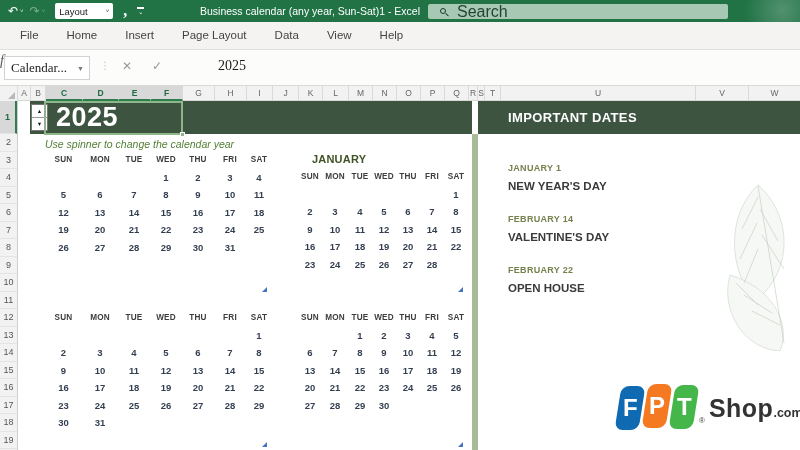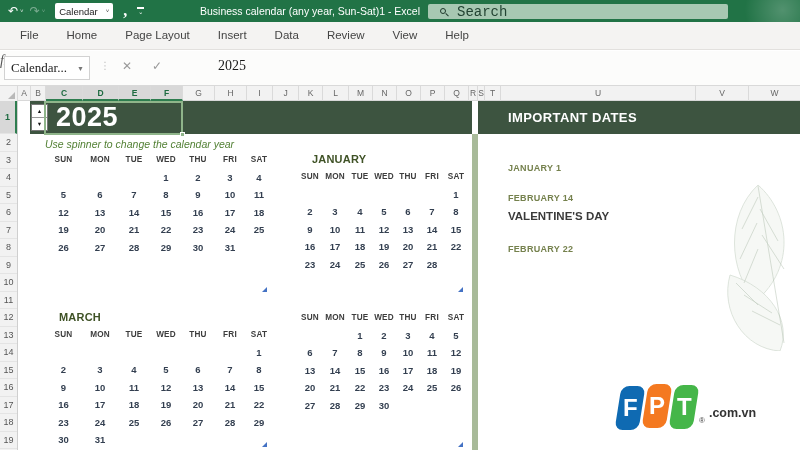--- a/index.html
+++ b/index.html
@@ -28,22 +28,22 @@
   .doc-title { position:absolute; left:200px; top:0; height:22px; line-height:22px;
     color:#fff; font-size:10.5px; white-space:nowrap; }
   .searchbox { position:absolute; left:428px; top:4px; width:300px; height:15px;
     background:var(--search-box,#a7c8b2); border-radius:2px; display:flex; align-items:center;
     padding-left:12px; gap:9px; }
   .lens { position:relative; width:8px; height:8px; }
   .lens .ring { position:absolute; left:0; top:0; width:6px; height:6px; border:1.3px solid #1f3a2c;
     border-radius:50%; }
   .lens .stick { position:absolute; left:5.5px; top:5.5px; width:3.5px; height:1.3px;
     background:#1f3a2c; transform:rotate(45deg); transform-origin:0 0; }
-  .searchbox input { background:transparent; border:none; outline:none; font-size:14px;
-    color:#1f3a2c; width:240px; font-family:Liberation Mono, monospace; }
+  .searchbox input { background:transparent; border:none; outline:none; font-size:16px;
+    color:#1f3a2c; width:240px; font-family:Liberation Sans, sans-serif; }
   .searchbox input::placeholder { color:#234433; opacity:1; }
 
   
   .menubar { position:absolute; top:22px; left:0; width:800px; height:28px; background:#f4f3f2;
     border-bottom:1px solid #e2e0de; display:flex; align-items:center; padding-left:6px; }
   .tab { padding:0 14px; font-size:11.5px; color:#444; line-height:27px; white-space:nowrap; }
 
   
   .formulabar { position:absolute; top:51px; left:0; width:800px; height:35px; background:#fcfcfb;
     border-bottom:1px solid #d9d9d9; }
@@ -148,21 +148,21 @@
     <div class="qat">
       <span class="qat-btn">
         <span>↶</span>
         <span class="mini-caret">˅</span>
       </span>
       <span class="qat-btn disabled">
         <span>↷</span>
         <span class="mini-caret">˅</span>
       </span>
       <span class="numfmt">
-        <span class="lbl">Calendar</span>
+        <span class="lbl">Layout</span>
         <span class="caret">˅</span>
       </span>
       <span class="comma-glyph">,</span>
       <span class="qat-custom">
         <span class="bar"></span>
         <span class="caret">⌄</span>
       </span>
     </div>
     <div class="doc-title">Business calendar (any year, Sun-Sat)1 - Excel</div>
     <div class="searchbox">
@@ -171,24 +171,23 @@
           <span class="stick"></span>
       </span>
       <input placeholder="Search" style="">
     </div>
   </div>
 
   <div class="menubar">
     <div style="display:flex">
         <div class="tab">File</div>
         <div class="tab">Home</div>
+        <div class="tab">Insert</div>
         <div class="tab">Page Layout</div>
-        <div class="tab">Insert</div>
         <div class="tab">Data</div>
-        <div class="tab">Review</div>
         <div class="tab">View</div>
         <div class="tab">Help</div>
       </div>
   </div>
 
   <div class="formulabar">
     <div class="namebox">
       <span class="nb-text">Calendar...</span>
       <span class="nb-caret">▼</span>
     </div>
@@ -376,21 +375,20 @@
             <div class="mcell daynum" style="width: 24px;">23</div>
             <div class="mcell daynum" style="width: 26px;">24</div>
             <div class="mcell daynum" style="width: 24px;">25</div>
             <div class="mcell daynum" style="width: 24px;">26</div>
             <div class="mcell daynum" style="width: 24px;">27</div>
             <div class="mcell daynum" style="width: 24px;">28</div>
             <div class="mcell daynum" style="width: 24px;"></div>
           </div>
         </div>
         <div class="month" style="left: 45px; top: 208px;">
-          <div class="month-name">MARCH</div>
           <div class="mrow">
             <div class="mcell dayname" style="width: 37px;">SUN</div>
             <div class="mcell dayname" style="width: 36px;">MON</div>
             <div class="mcell dayname" style="width: 32px;">TUE</div>
             <div class="mcell dayname" style="width: 32px;">WED</div>
             <div class="mcell dayname" style="width: 32px;">THU</div>
             <div class="mcell dayname" style="width: 32px;">FRI</div>
             <div class="mcell dayname" style="width: 26px;">SAT</div>
           </div>
           <div class="mrow">
@@ -507,27 +505,29 @@
       </div>
 
     <span class="corner-arrow" style="left:262px;top:186px"></span>
     <span class="corner-arrow" style="left:458px;top:186px"></span>
     <span class="corner-arrow" style="left:262px;top:341px"></span>
     <span class="corner-arrow" style="left:458px;top:341px"></span>
 
     <div class="dates-list">
         <div class="imp-item">
           <div class="imp-date">JANUARY 1</div>
+          <div class="imp-name">NEW YEAR'S DAY</div>
         </div>
         <div class="imp-item">
           <div class="imp-date">FEBRUARY 14</div>
           <div class="imp-name">VALENTINE'S DAY</div>
         </div>
         <div class="imp-item">
           <div class="imp-date">FEBRUARY 22</div>
+          <div class="imp-name">OPEN HOUSE</div>
         </div>
       </div>
 
     <svg class="leaves" width="108" height="168" viewBox="0 0 108 168">
       <g stroke="#b3c1b0" fill="#f0f4ee" stroke-width="0.8" opacity="0.55">
         <path d="M66,2 C98,30 104,84 64,118 C36,88 34,32 66,2 Z"></path>
         <path d="M38,92 C78,104 100,138 88,168 C52,166 28,128 38,92 Z"></path>
       </g>
       <g stroke="#a6b6a3" stroke-width="0.7" opacity="0.6" fill="none">
         <path d="M66,3 L92,160"></path>
@@ -540,17 +540,18 @@
       <span class="fpt-shape fpt-f">
           <span>F</span>
         </span>
       <span class="fpt-shape fpt-p">
           <span>P</span>
         </span>
       <span class="fpt-shape fpt-t">
           <span>T</span>
         </span>
       <span class="fpt-reg">®</span>
+      <span class="fpt-shop">Shop</span>
       <span class="fpt-suffix">.com.vn</span>
     </div>
   </div>
 
 </div>
 
 </body></html>

